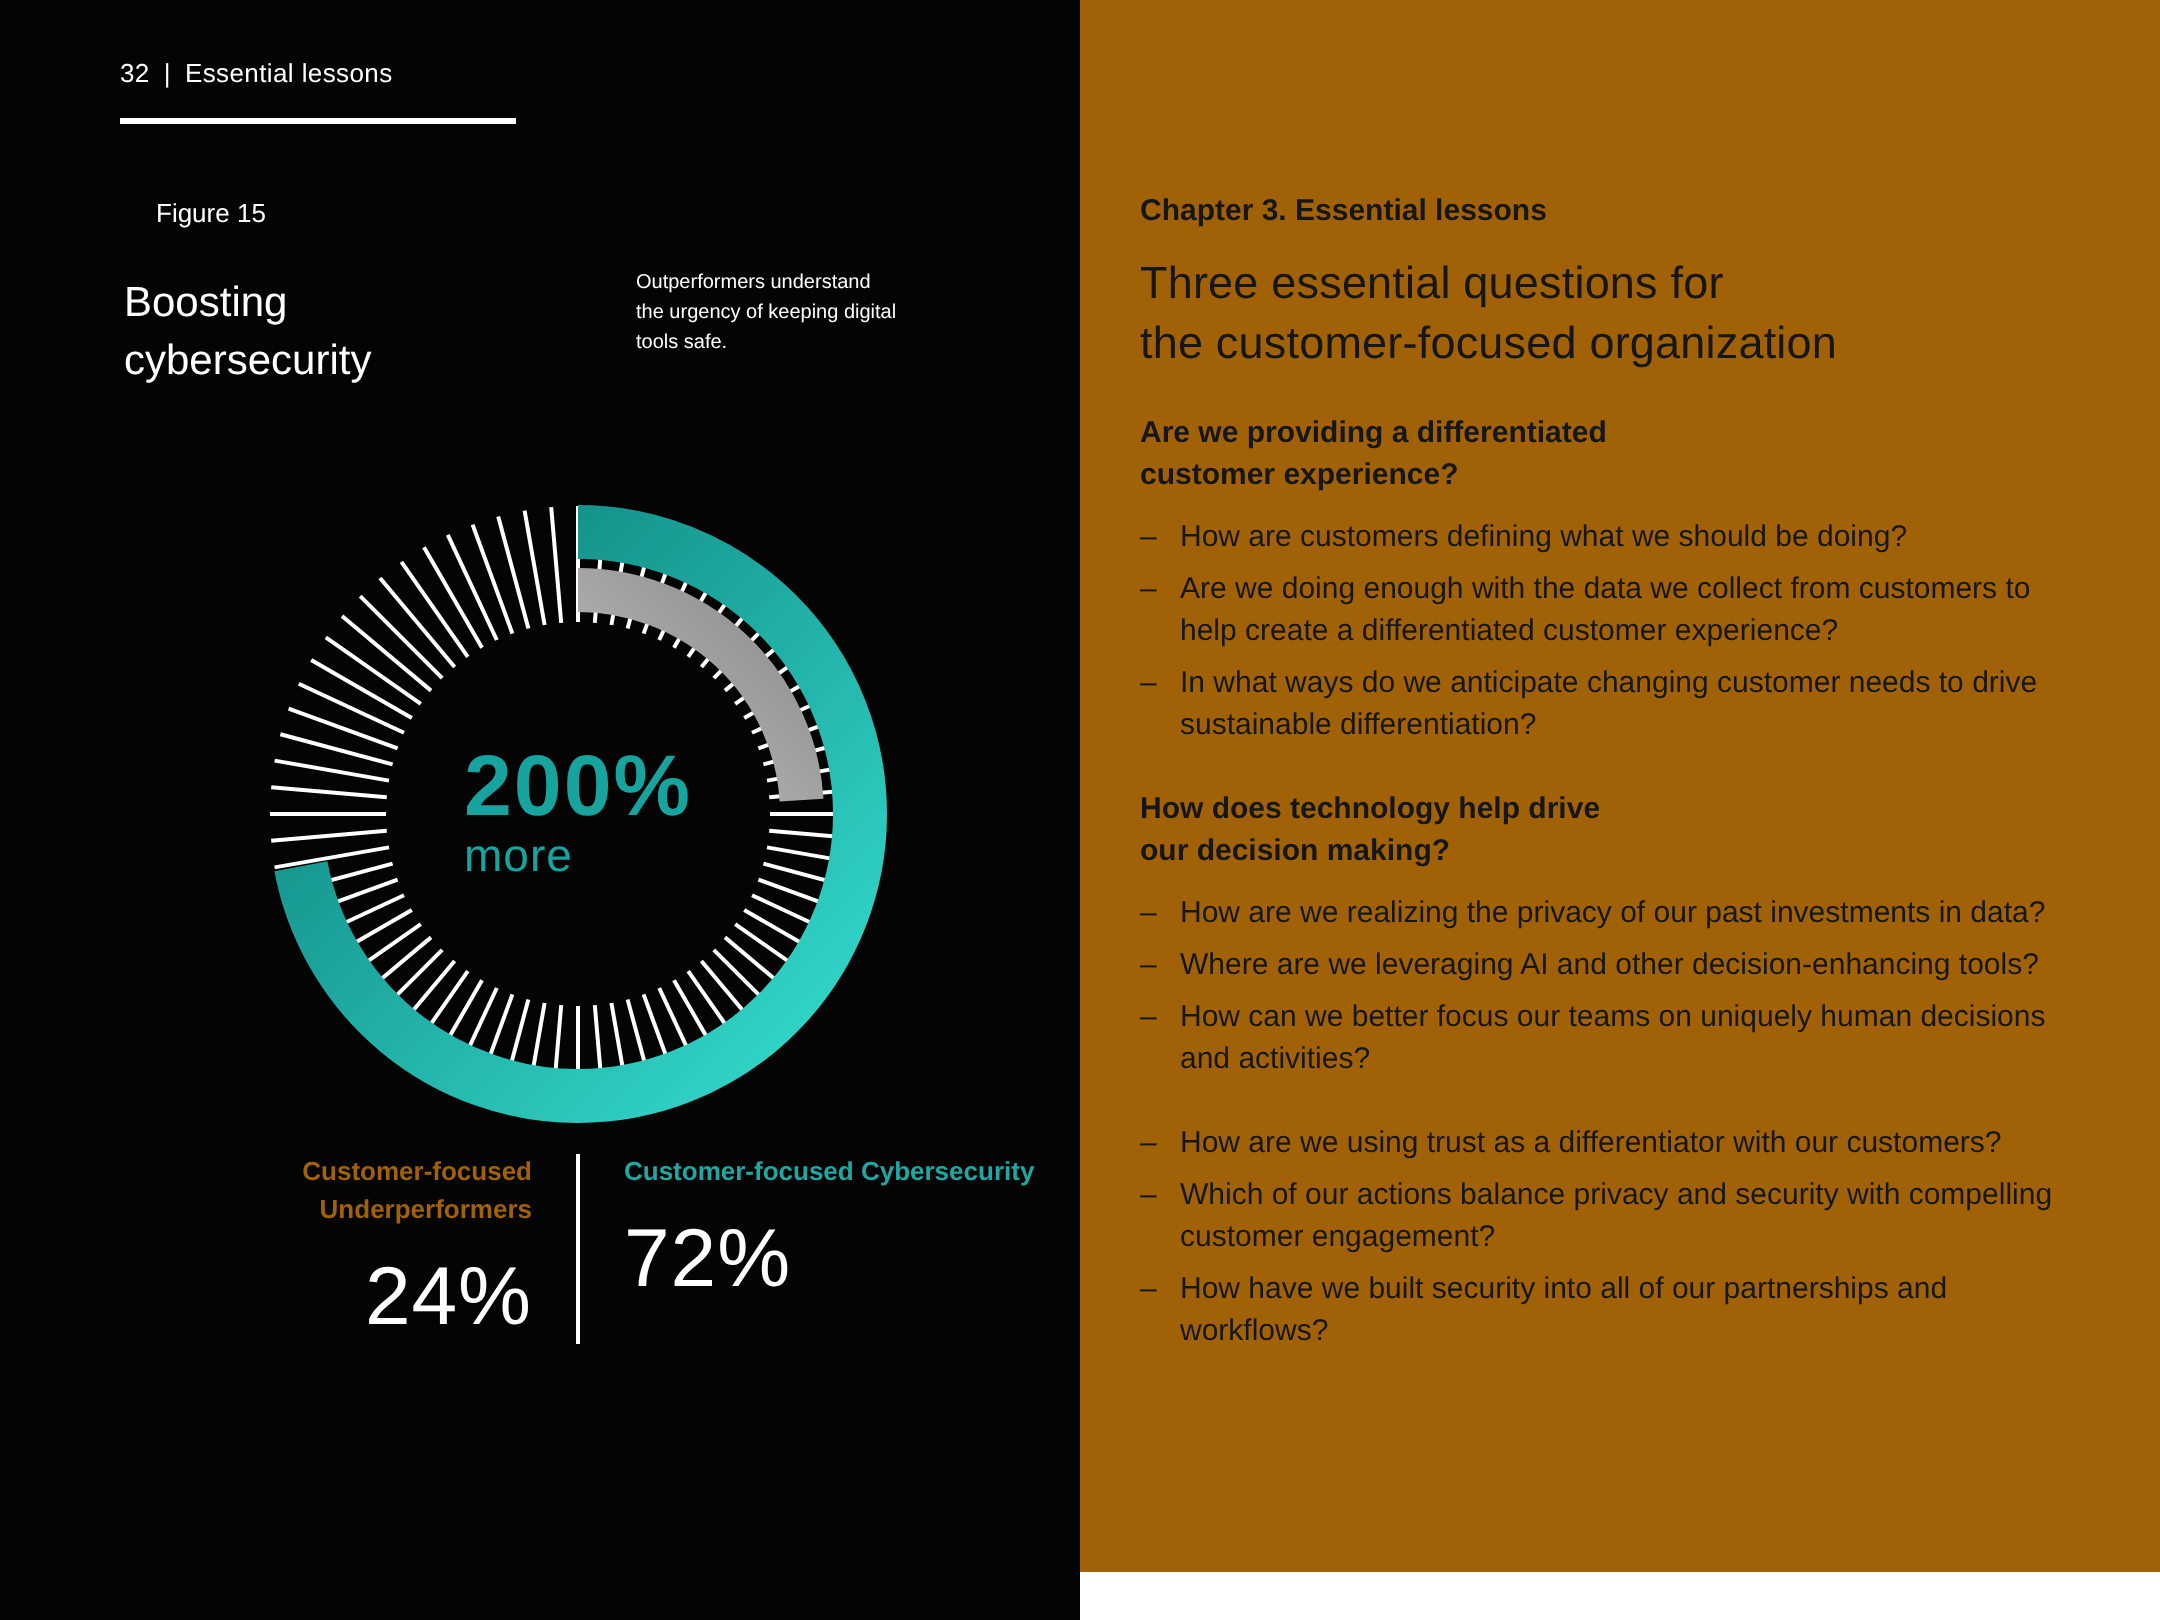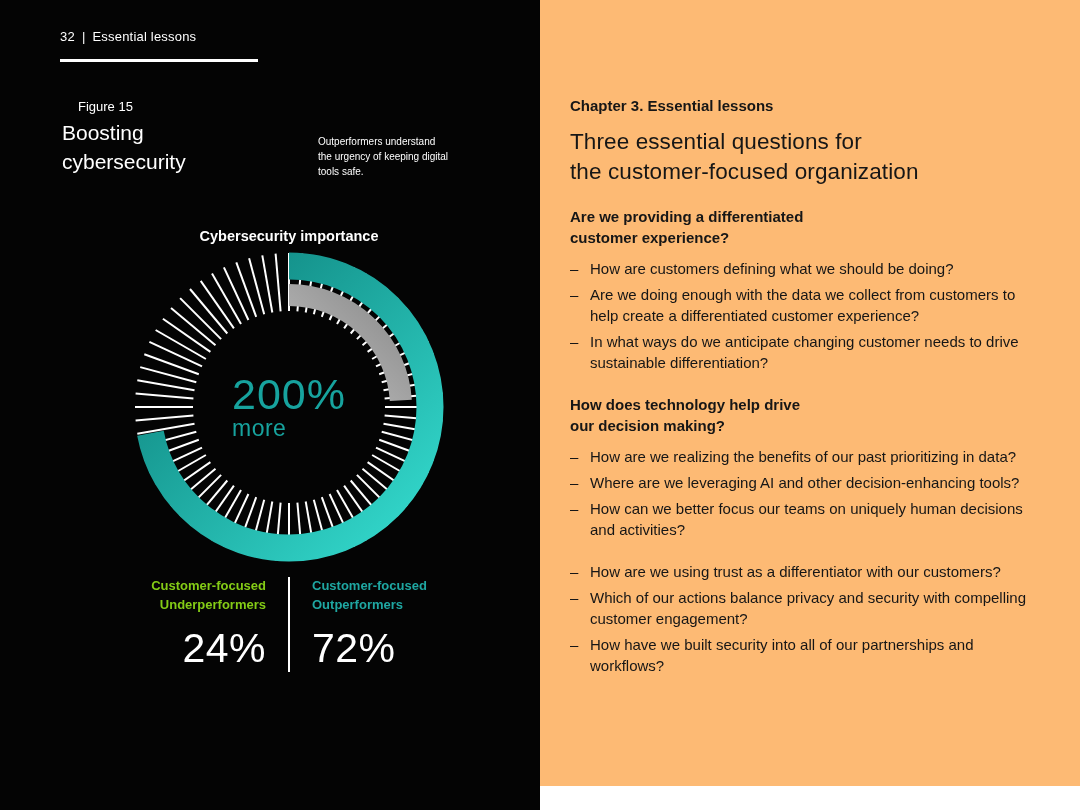--- a/index.html
+++ b/index.html
@@ -22,62 +22,62 @@
     position:absolute; left:60px; top:29px;
     font-size:13px; letter-spacing:.2px; color:#ffffff;
   }
   .running-head .sep { margin:0 7px; }
   .header-rule {
     position:absolute; left:60px; top:59px; width:198px; height:3px;
     background:#ffffff;
   }
   .figure-label { position:absolute; left:78px; top:99px; font-size:13px; }
   .figure-title {
-    position:absolute; left:62px; top:119px;
+    position:absolute; left:62px; top:138px;
     font-size:21px; font-weight:400; line-height:1.38; white-space:pre-line;
   }
   .figure-note {
     position:absolute; left:318px; top:134px;
     font-size:10px; line-height:1.52; white-space:pre-line;
   }
   .chart-title {
     position:absolute; left:39px; top:228px; width:500px;
     text-align:center; font-size:14.5px; font-weight:700;
   }
   .chart-wrap { position:absolute; left:133px; top:251px; width:312px; height:312px; }
   .chart-wrap svg { display:block; }
   .center-label {
     position:absolute; top:50%; left:50%; transform:translate(-50%,-52%);
     color:#17a39e; text-align:left;
   }
-  .center-label .big { font-size:43px; font-weight:400; letter-spacing:1px; }
+  .center-label .big { font-size:43px; font-weight:700; letter-spacing:1px; }
   .center-label .small { font-size:23px; margin-top:-4px; letter-spacing:.5px; }
 
   .legend {
     position:absolute; left:59px; top:577px; width:460px;
     display:flex; align-items:stretch;
   }
   .leg-col { flex:1; }
   .leg-col.left  { text-align:right; padding-right:22px; }
   .leg-col.right { text-align:left;  padding-left:22px; }
-  .leg-name { font-size:13px; font-weight:700; line-height:1.45; color:#84cc16; }
+  .leg-name { font-size:13px; font-weight:700; line-height:1.45; color:#a16207; }
   .leg-name.teal { color:#1fa7a2; }
   .leg-val { font-size:41px; font-weight:400; margin-top:10px; color:#ffffff; letter-spacing:.5px; }
   .leg-divider { width:2px; background:#ffffff; }
 
   .footnote {
     position:absolute; left:62px; top:682px; width:330px;
     font-size:11.5px; font-style:italic; line-height:1.45;
     white-space:pre-line; letter-spacing:.1px;
   }
 
   
   .right-panel {
     position:absolute; left:540px; top:0; width:540px; height:786px;
-    background:#fdba74; color:#161616;
+    background:#a16207; color:#161616;
     padding:97px 44px 0 30px;
   }
   .kicker { font-size:15px; font-weight:700; margin-bottom:13px; }
   .article-title {
     font-size:22.5px; font-weight:400; line-height:1.35;
     white-space:pre-line; margin-bottom:18px; letter-spacing:.1px;
   }
   .qsection { margin-bottom:21px; }
   .section-heading {
     font-size:15px; font-weight:700; line-height:1.4;
@@ -99,21 +99,20 @@
     </header>
     <div class="header-rule"></div>
 
     <div class="figure-label">Figure 15</div>
     <h2 class="figure-title">Boosting
 cybersecurity</h2>
     <p class="figure-note">Outperformers understand
 the urgency of keeping digital
 tools safe.</p>
 
-    <h3 class="chart-title">Cybersecurity importance</h3>
 
     <div class="chart-wrap">
       <svg viewBox="0 0 312 312" width="312" height="312">
         <defs>
           <linearGradient id="tealGrad" x1="1" y1="0" x2="0" y2="1">
             <stop offset="0%" stop-color="#0b7d78"></stop>
             <stop offset="100%" stop-color="#35ddd0"></stop>
           </linearGradient>
           <linearGradient id="grayGrad" x1="0" y1="0" x2="1" y2="1">
             <stop offset="0%" stop-color="#ffffff"></stop>
@@ -205,21 +204,21 @@
       </div>
     </div>
 
     <div class="legend">
       <div class="leg-col left">
         <div class="leg-name">Customer-focused Underperformers</div>
         <div class="leg-val">24%</div>
       </div>
       <div class="leg-divider"></div>
       <div class="leg-col right">
-        <div class="leg-name teal">Customer-focused Outperformers</div>
+        <div class="leg-name teal">Customer-focused Cybersecurity</div>
         <div class="leg-val">72%</div>
       </div>
     </div>
 
   </section>
 
   <section class="right-panel">
     <div class="kicker">Chapter 3. Essential lessons</div>
     <h1 class="article-title">Three essential questions for
 the customer-focused organization</h1>
@@ -239,21 +238,21 @@
         <span class="dash">–</span>
         <span class="text">In what ways do we anticipate changing customer needs to drive sustainable differentiation?</span>
       </div>
     </section>
 
     <section class="qsection">
       <h3 class="section-heading">How does technology help drive
 our decision making?</h3>
       <div class="bullet">
         <span class="dash">–</span>
-        <span class="text">How are we realizing the benefits of our past prioritizing in data?</span>
+        <span class="text">How are we realizing the privacy of our past investments in data?</span>
       </div>
       <div class="bullet">
         <span class="dash">–</span>
         <span class="text">Where are we leveraging AI and other decision-enhancing tools?</span>
       </div>
       <div class="bullet">
         <span class="dash">–</span>
         <span class="text">How can we better focus our teams on uniquely human decisions and activities?</span>
       </div>
     </section>

